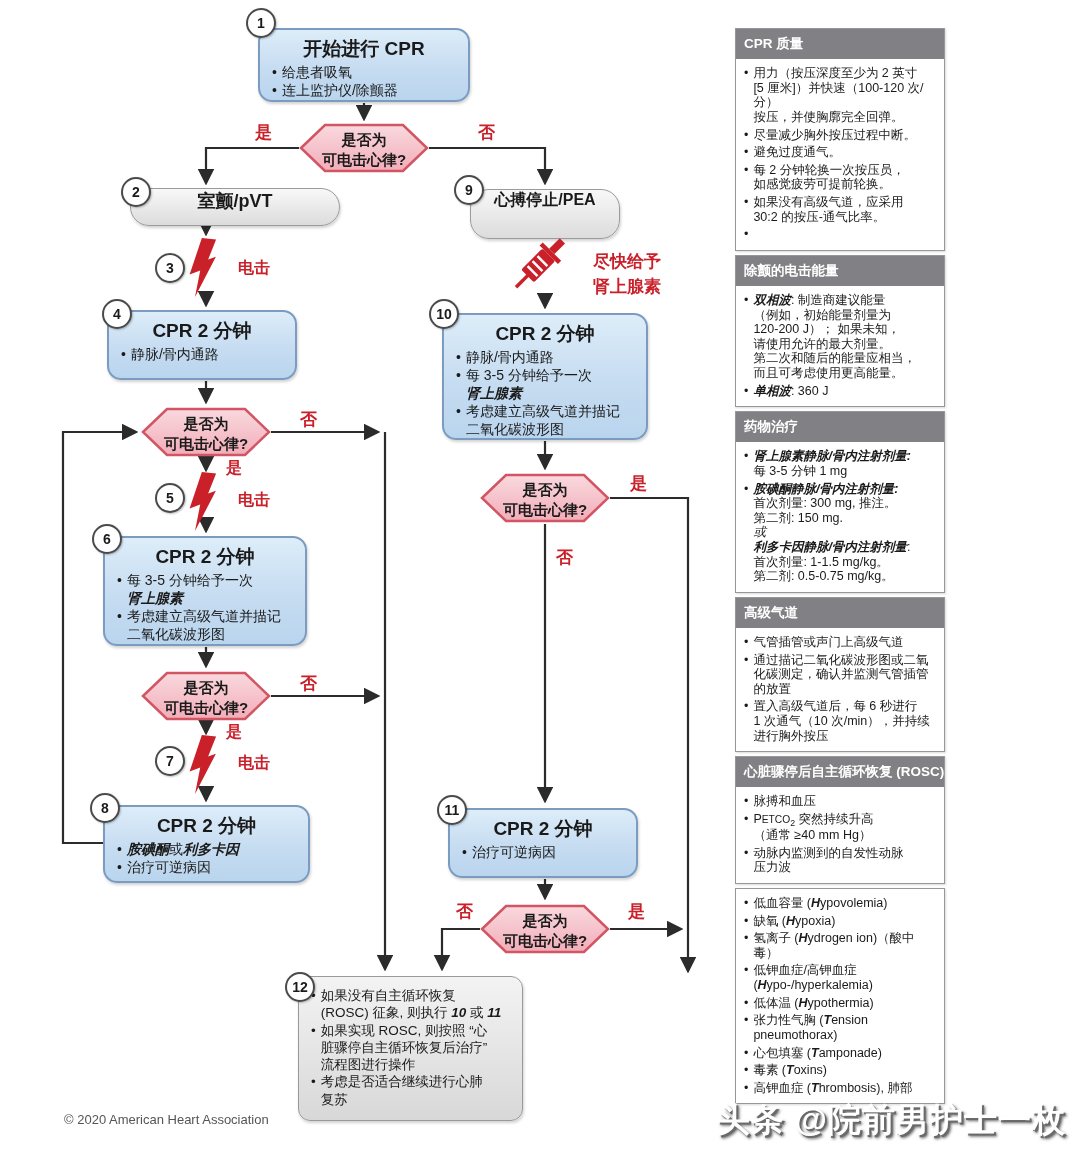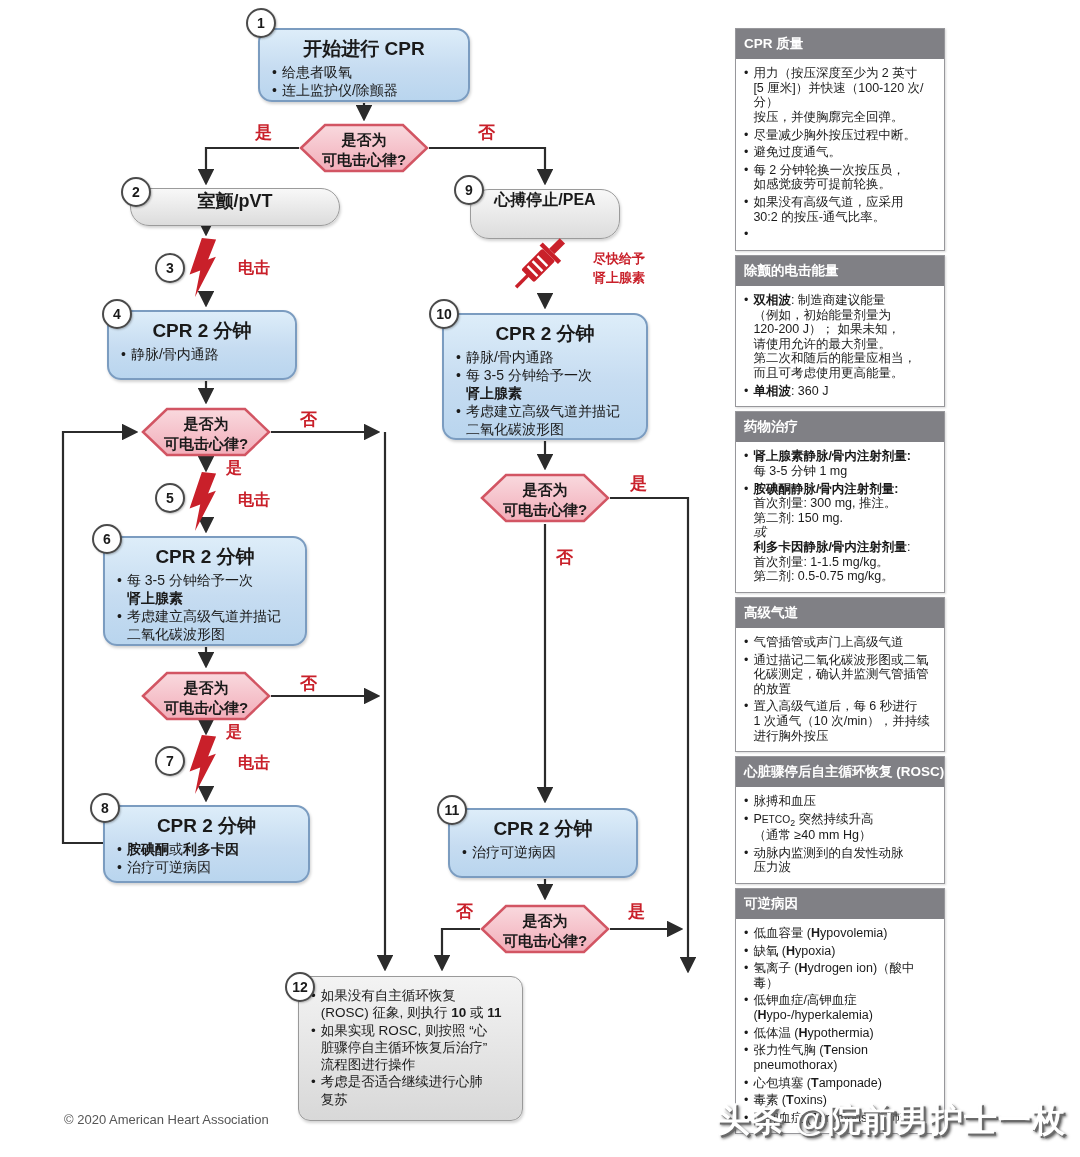--- a/index.html
+++ b/index.html
@@ -25,34 +25,34 @@
   .cnum{position:absolute;z-index:5;width:26px;height:26px;border-radius:50%;background:#fff;
         border:2px solid #4a4a4a;display:flex;align-items:center;justify-content:center;
         font-weight:700;font-size:14px;box-shadow:1px 1px 2px rgba(0,0,0,.25);}
   
   .hex{position:absolute;z-index:2;width:130px;height:50px;}
   .hex svg{position:absolute;left:0;top:0;}
   .hextext{position:relative;z-index:2;text-align:center;font-weight:700;font-size:15px;
            line-height:1.3;padding-top:7px;}
   
   .red{position:absolute;z-index:3;color:#c9202a;font-weight:700;font-size:17px;}
-  .red.sm{font-size:13px;line-height:1.45;}
+  .red.sm{font-size:17px;line-height:1.45;}
   .icon{position:absolute;z-index:3;}
   
   .sidebar{position:absolute;left:735px;top:28px;width:210px;z-index:2;display:flex;
            flex-direction:column;gap:4px;}
   .section{border:1px solid #97979b;background:#fff;box-shadow:1px 1px 2px rgba(0,0,0,.15);}
   .shead{background:#808085;color:#fff;font-weight:700;font-size:13.5px;padding:6px 8px;
          white-space:nowrap;}
   .sbody{padding:7px 6px 8px 8px;}
   .srow{display:flex;gap:5px;font-size:12.5px;line-height:1.17;margin-bottom:3px;}
   .srow:last-child{margin-bottom:0;}
   .sdot{flex:0 0 auto;}
   
-  .b{font-weight:700;}
+  .b{font-weight:700;font-style:italic;}
   .i{font-style:italic;}
   .sc{font-size:.82em;}
   .subscript{font-size:.7em;vertical-align:-3px;}
   
   .copyright{position:absolute;left:64px;top:1112px;font-size:13px;color:#555;z-index:2;}
   .watermark{position:absolute;right:14px;top:1098px;font-size:33px;font-weight:700;color:#fff;
      z-index:6;letter-spacing:1px;
      text-shadow:2px 2px 0 #6a6a6a,3px 3px 3px rgba(60,60,60,.8);}
 </style>
 </head>
@@ -404,21 +404,20 @@
             <span><span>P</span><span class="sc">ETCO</span><span class="subscript">2</span><span> 突然持续升高</span><br><span>（通常 ≥40 mm Hg）</span></span>
           </div>
         <div class="srow">
             <span class="sdot">•</span>
             <span><span>动脉内监测到的自发性动脉</span><br><span>压力波</span></span>
           </div>
       </div>
     </div>
 
     <div class="section">
-      <div class="shead">可逆病因</div>
       <div class="sbody">
         <div class="srow">
             <span class="sdot">•</span>
             <span><span>低血容量 (</span><span class="b">H</span><span>ypovolemia)</span></span>
           </div>
         <div class="srow">
             <span class="sdot">•</span>
             <span><span>缺氧 (</span><span class="b">H</span><span>ypoxia)</span></span>
           </div>
         <div class="srow">

